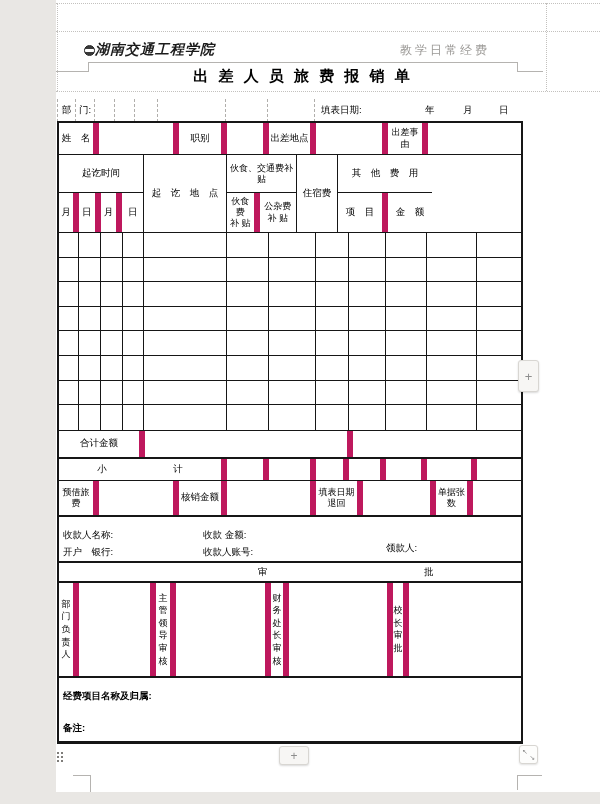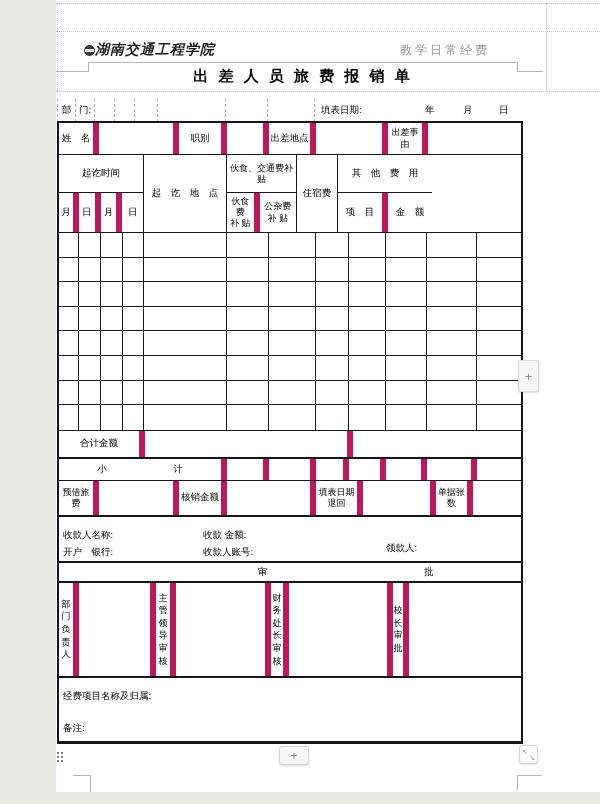--- a/index.html
+++ b/index.html
@@ -26,21 +26,21 @@
   
   .dept-row { position:absolute; left:1px; top:99px; width:464px; height:23px; display:flex;
     border-left:1px dashed #b0aeab; font-size:9.5px; align-items:stretch; }
   .dcell { border-right:1px dashed #b0aeab; display:flex; align-items:center; justify-content:center; }
   .dwide { flex:1; position:relative;text-align:right; }
   .dwide span { position:absolute; top:5px; font-size:9.5px; }
 
   
   .form { position:absolute; left:1px; top:121px; width:466px; border:2px solid #161616; border-bottom:3px solid #161616; background:#fff; }
   .sec { display:flex; width:100%; border-bottom:1px solid #161616; }
-  .sec:last-child { border-bottom:none; }
+  .sec:last-child { border-bottom:none;font-weight:bold; }
   .tt { border-top:1px solid #161616; }
   .cell { border-right:6px solid #be185d; display:flex; align-items:center; justify-content:center;
     font-size:9.5px; text-align:center; overflow:hidden; }
   .cell.last { border-right:none; }
   .pre { white-space:pre-line; line-height:1.25; font-size:9px; }
   .sp { white-space:pre; }
 
   .sec-info { height:32px; }
   .sec-ghdr { height:78px; }
   .gcol { display:flex; flex-direction:column; border-right:1px solid #161616; }

